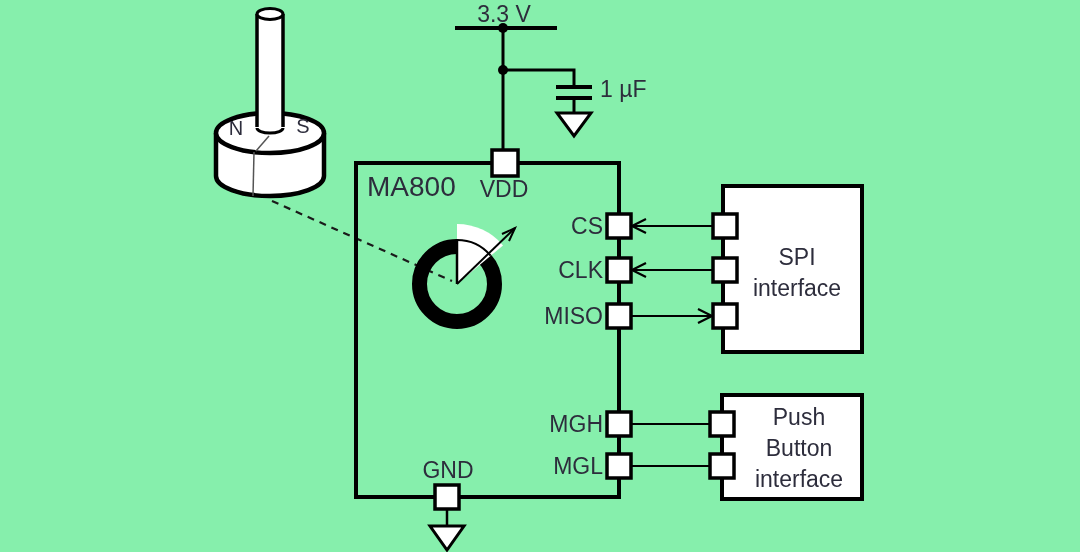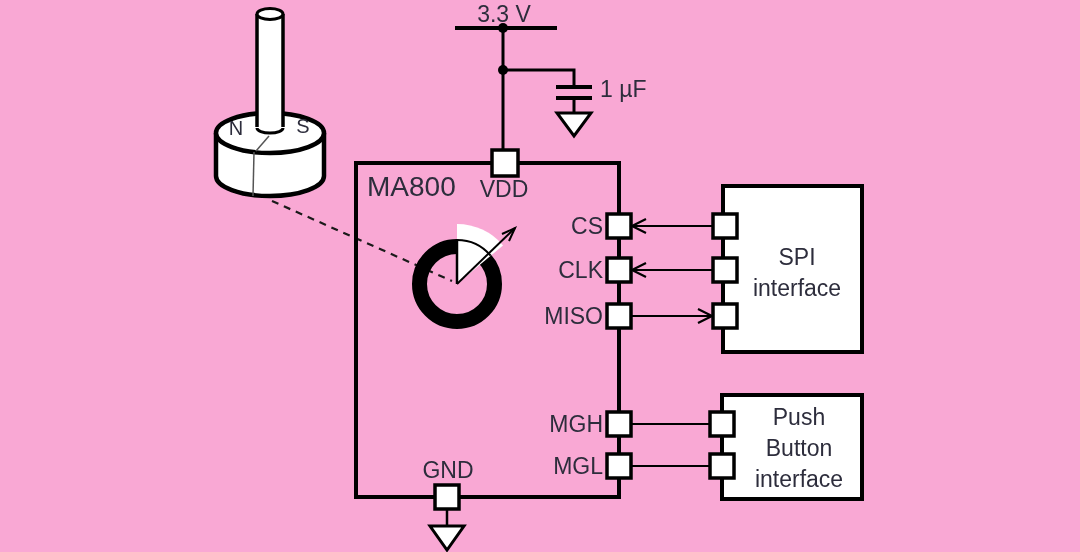--- a/index.html
+++ b/index.html
@@ -1,19 +1,19 @@
 <!DOCTYPE html>
 <html><head>
 <meta charset="utf-8">
 <style>
   html,body{margin:0;padding:0;background:#ffffff;}
   .canvas{
     position:relative;
     width:1080px;height:552px;
-    background:#f9a8d4;
+    background:#86efac;
     font-family:"Liberation Sans", sans-serif;
     overflow:hidden;
   }
   svg{display:block;}
   text{
     font-family:"Liberation Sans", sans-serif;
     fill:#2d2d3c;
   }
   .lbl{font-size:23px;}
   .lbl-chip{font-size:28px;}

